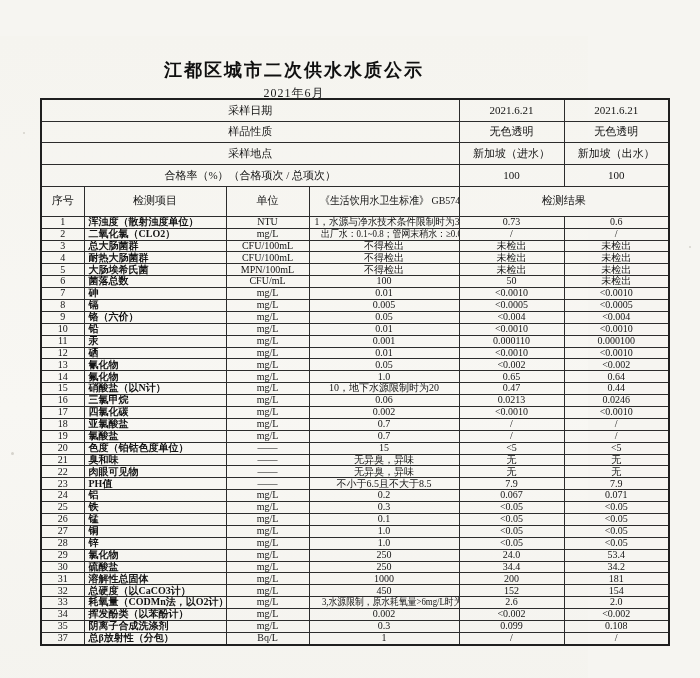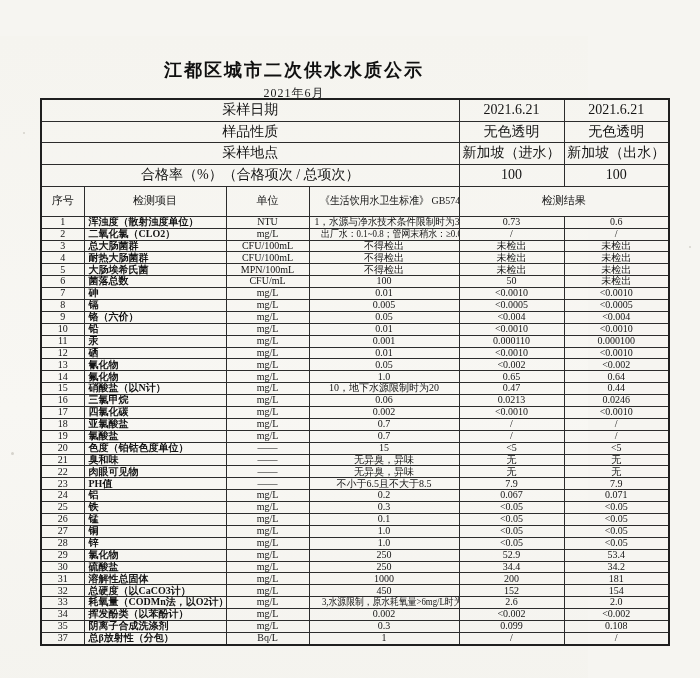--- a/index.html
+++ b/index.html
@@ -31,21 +31,21 @@
     border:2px solid #1f1f1f;
   }
   td{
     border:1px solid #2c2c2c;
     text-align:center;vertical-align:middle;
     padding:0 2px;
     overflow:hidden;white-space:nowrap;
     font-size:10px;line-height:1.05;height:10.9px;
     color:#141414;
   }
-  tr.info-row td{height:20.7px;font-size:14px;}
+  tr.info-row td{height:20.7px;font-size:11px;}
   tr.header-row td{height:29px;font-size:11px;}
   td.item{text-align:left;padding-left:4px;font-weight:bold;}
   .fit{display:inline-block;white-space:nowrap;}
   .speck{position:absolute;background:#b9b6ad;border-radius:50%;opacity:.55;}
 </style>
 </head>
 <body>
 
 <div class="page">
   <div class="title">江都区城市二次供水水质公示</div>
@@ -310,21 +310,21 @@
           <td><span class="fit">mg/L</span></td>
           <td><span class="fit">1.0</span></td>
           <td><span class="fit">&lt;0.05</span></td>
           <td><span class="fit">&lt;0.05</span></td>
         </tr>
         <tr>
           <td><span class="fit">29</span></td>
           <td class="item"><span class="fit">氯化物</span></td>
           <td><span class="fit">mg/L</span></td>
           <td><span class="fit">250</span></td>
-          <td><span class="fit">52.9</span></td>
+          <td><span class="fit">24.0</span></td>
           <td><span class="fit">53.4</span></td>
         </tr>
         <tr>
           <td><span class="fit">30</span></td>
           <td class="item"><span class="fit">硫酸盐</span></td>
           <td><span class="fit">mg/L</span></td>
           <td><span class="fit">250</span></td>
           <td><span class="fit">34.4</span></td>
           <td><span class="fit">34.2</span></td>
         </tr>

